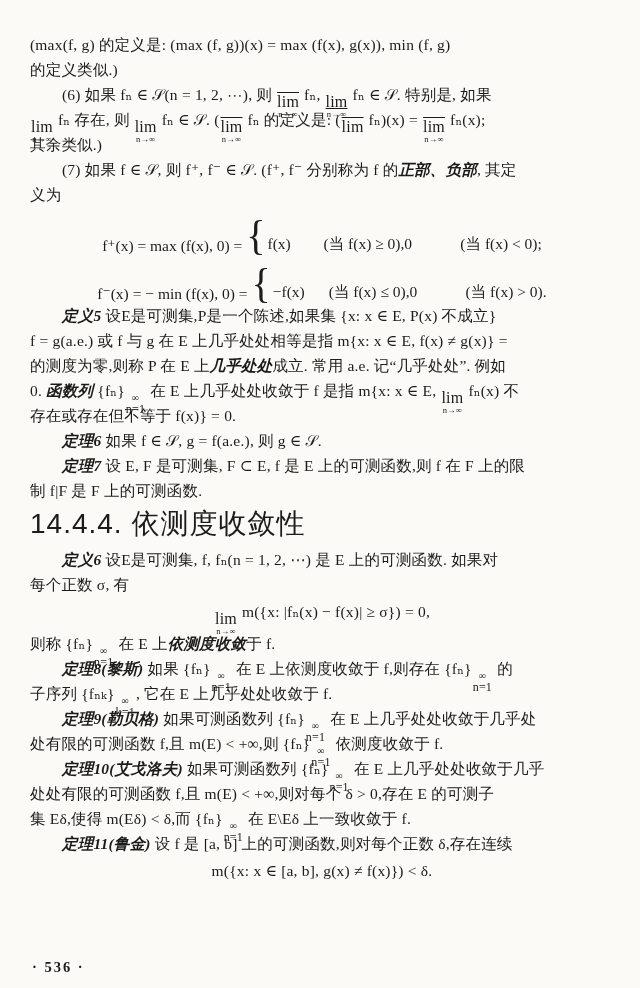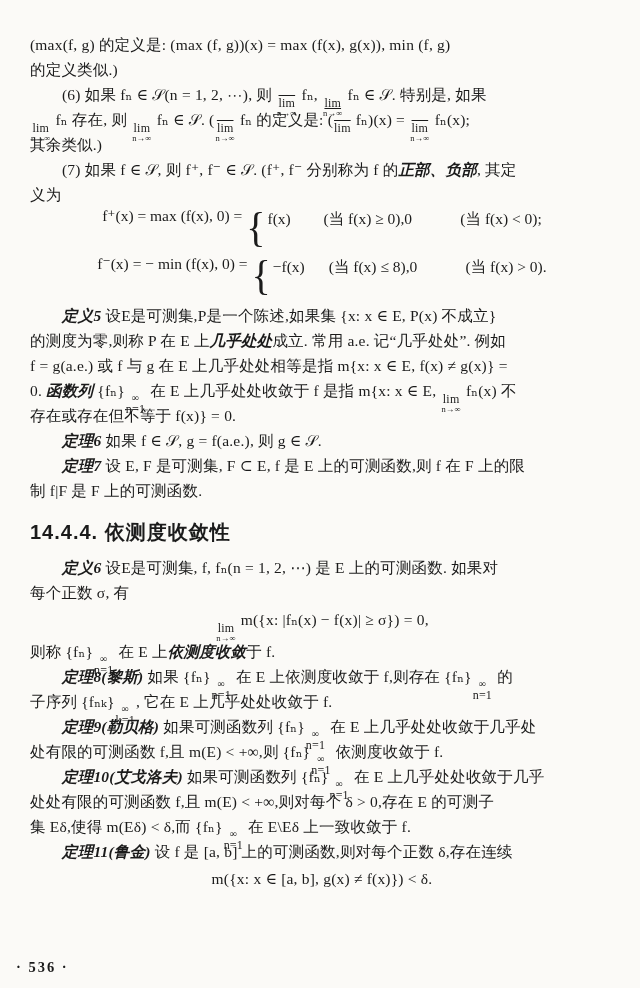--- a/index.html
+++ b/index.html
@@ -16,47 +16,47 @@
     height:25px;line-height:25px;font-size:15.5px;
     white-space:nowrap;letter-spacing:0.2px;
   }
   .indent{padding-left:32px;}
   .bold{font-weight:bold;font-style:italic;}
   
   .stack{
     display:inline-flex;flex-direction:column;align-items:center;
     line-height:1;vertical-align:-7px;margin:0 1px;
   }
-  .st-top{font-size:12px;line-height:1;}
+  .st-top{font-size:16px;line-height:1;}
   .st-bot{font-size:8.5px;line-height:1;margin-top:0px;}
   .bar-over{text-decoration:overline;}
   .bar-under{text-decoration:underline;}
   .stack.small{vertical-align:-5px;margin-left:1px;}
   .stack.small .st-top{font-size:10px;}
   .stack.small .st-bot{font-size:12px;}
   
   .formula{
     text-align:center;font-size:15.5px;line-height:30px;height:34px;
     letter-spacing:0.2px;
   }
   .cases-block{
-    display:flex;align-items:flex-start;justify-content:center;
+    display:flex;align-items:flex-end;justify-content:center;
     height:48px;font-size:15.5px;margin:0;
   }
   .brace{font-size:40px;font-weight:400;line-height:1;padding:0 2px 0 4px;transform:scaleY(1.08);}
   .case-col{display:inline-flex;flex-direction:row;text-align:left;}
   .case-row{display:flex;line-height:23px;}
   .case-val{min-width:56px;}
   .heading{
     font-family:"Liberation Sans","DejaVu Sans",sans-serif;
-    font-size:20px;font-weight:bold;letter-spacing:1px;
-    margin:16px 0 10px 0;height:26px;line-height:26px;
+    font-size:28px;font-weight:normal;letter-spacing:1px;
+    margin:8px 0 10px 0;height:26px;line-height:26px;
   }
   .footer{
-    position:absolute;left:16px;bottom:12px;
+    position:absolute;left:32px;bottom:12px;
     font-size:14.5px;font-weight:bold;letter-spacing:2px;margin-top:16px;
   }
 </style>
 </head>
 <body>
 
 <div class="page">
   <div>
       <div class="line"><span>(max(f, g) 的定义是:  (max (f, g))(x) = max (f(x), g(x)), min (f, g)</span></div>
       <div class="line"><span>的定义类似.)</span></div>
@@ -99,31 +99,31 @@
             <span class="case-cond">(当 f(x) &lt; 0);</span>
           </span>
         </span>
       </div>
       <div class="cases-block">
         <span class="lhs">f⁻(x) = − min (f(x), 0) = </span>
         <span class="brace">{</span>
         <span class="case-col">
           <span class="case-row">
             <span class="case-val">−f(x)</span>
-            <span class="case-cond">(当 f(x) ≤ 8),</span>
+            <span class="case-cond">(当 f(x) ≤ 0),</span>
           </span>
           <span class="case-row">
             <span class="case-val">0</span>
             <span class="case-cond">(当 f(x) &gt; 0).</span>
           </span>
         </span>
       </div>
       <div class="line indent"><span class="bold">定义5</span><span>  设E是可测集,P是一个陈述,如果集 {x: x ∈ E, P(x) 不成立}</span></div>
+      <div class="line"><span>f = g(a.e.) 或 f 与 g 在 E 上几乎处处相等是指 m{x: x ∈ E, f(x) ≠ g(x)} =</span></div>
       <div class="line"><span>的测度为零,则称 P 在 E 上</span><span class="bold">几乎处处</span><span>成立. 常用 a.e. 记“几乎处处”.  例如</span></div>
-      <div class="line"><span>f = g(a.e.) 或 f 与 g 在 E 上几乎处处相等是指 m{x: x ∈ E, f(x) ≠ g(x)} =</span></div>
       <div class="line"><span>0. </span><span class="bold">函数列</span><span> {fₙ}</span><span class="stack small">
           <span class="st-top">∞</span>
           <span class="st-bot">n=1</span>
         </span><span> 在 E 上几乎处处收敛于 f 是指 m{x: x ∈ E, </span><span class="stack">
           <span class="st-top">lim</span>
           <span class="st-bot">n→∞</span>
         </span><span> fₙ(x) 不</span></div>
       <div class="line"><span>存在或存在但不等于 f(x)} = 0.</span></div>
       <div class="line indent"><span class="bold">定理6</span><span>  如果 f ∈ 𝒮, g = f(a.e.), 则 g ∈ 𝒮.</span></div>
       <div class="line indent"><span class="bold">定理7</span><span>  设 E, F 是可测集, F ⊂ E, f 是 E 上的可测函数,则 f 在 F 上的限</span></div>

